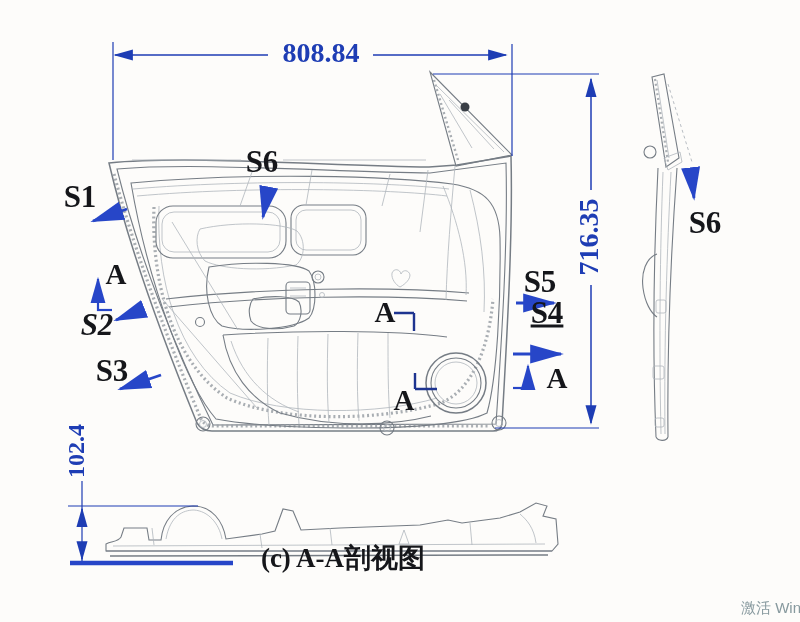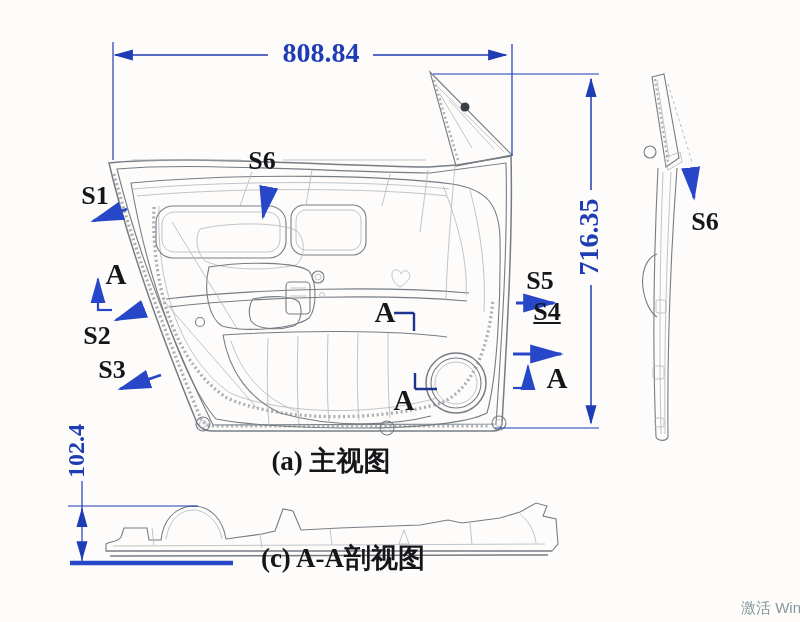--- a/index.html
+++ b/index.html
@@ -25,21 +25,21 @@
   .ptrthin{stroke:var(--arrow-blue);stroke-width:2.2;fill:none;}
   .brk{stroke:var(--bracket-blue);stroke-width:2.4;fill:none;}
   .accent{stroke:var(--arrow-blue);stroke-width:4.5;fill:none;}
   .mfill-nav{fill:var(--dim-blue);}
   .mfill-blu{fill:var(--arrow-blue);}
   .dot{fill:#3a3f46;}
   .lbl{
     position:absolute;color:var(--ink);font-weight:600;line-height:1;
     transform:translate(-50%,-50%);white-space:nowrap;
   }
-  .lbl.s{font-size:26px;}
+  .lbl.s{font-size:31px;}
   .lbl.a{font-size:29px;}
   .lbl.dim{color:var(--dim-blue);font-size:28px;background:var(--bg);padding:0 3px;}
   .lbl.dim.rot{transform:translate(-50%,-50%) rotate(-90deg);}
   .lbl.dim.small{font-size:24px;}
   .lbl.cap{font-size:27px;font-weight:600;}
   .lbl.wm{
     font-family:"Liberation Sans","DejaVu Sans",sans-serif;
     color:var(--watermark-gray);font-size:15px;font-weight:400;
     transform:none;
   }
@@ -176,30 +176,29 @@
     <g>
       <path class="brk" d="M394,313 H414 M414,313 V331"></path>
       <path class="brk" d="M415,373 V389 M415,389 H437"></path>
     </g>
   </svg>
 
   <span class="lbl dim" style="left:321px;top:53px;">808.84</span>
   <span class="lbl dim rot" style="left:589px;top:237px;">716.35</span>
   <span class="lbl dim rot small" style="left:76px;top:451px;">102.4</span>
 
-  <span class="lbl s" style="left:95px;top:196px;">S1</span>
-  <span class="lbl s" style="left:97px;top:336px;">S2</span>
+  <span class="lbl s" style="left:80px;top:196px;">S1</span>
+  <span class="lbl s" style="left:97px;top:324px;font-style:italic;">S2</span>
   <span class="lbl s" style="left:112px;top:370px;">S3</span>
   <span class="lbl s" style="left:547px;top:312px;text-decoration:underline;">S4</span>
   <span class="lbl s" style="left:540px;top:281px;">S5</span>
   <span class="lbl s" style="left:262px;top:161px;">S6</span>
   <span class="lbl s" style="left:705px;top:222px;">S6</span>
 
   <span class="lbl a" style="left:116px;top:274px;">A</span>
   <span class="lbl a" style="left:385px;top:312px;">A</span>
   <span class="lbl a" style="left:404px;top:400px;">A</span>
   <span class="lbl a" style="left:557px;top:378px;">A</span>
 
-  <span class="lbl cap" style="left:331px;top:461px;">(a) 主视图</span>
   <span class="lbl cap" style="left:343px;top:558px;">(c) A-A剖视图</span>
 
   <span class="lbl wm" style="left:741px;top:600px;">激活 Win</span>
 </div>
 
 </body></html>

